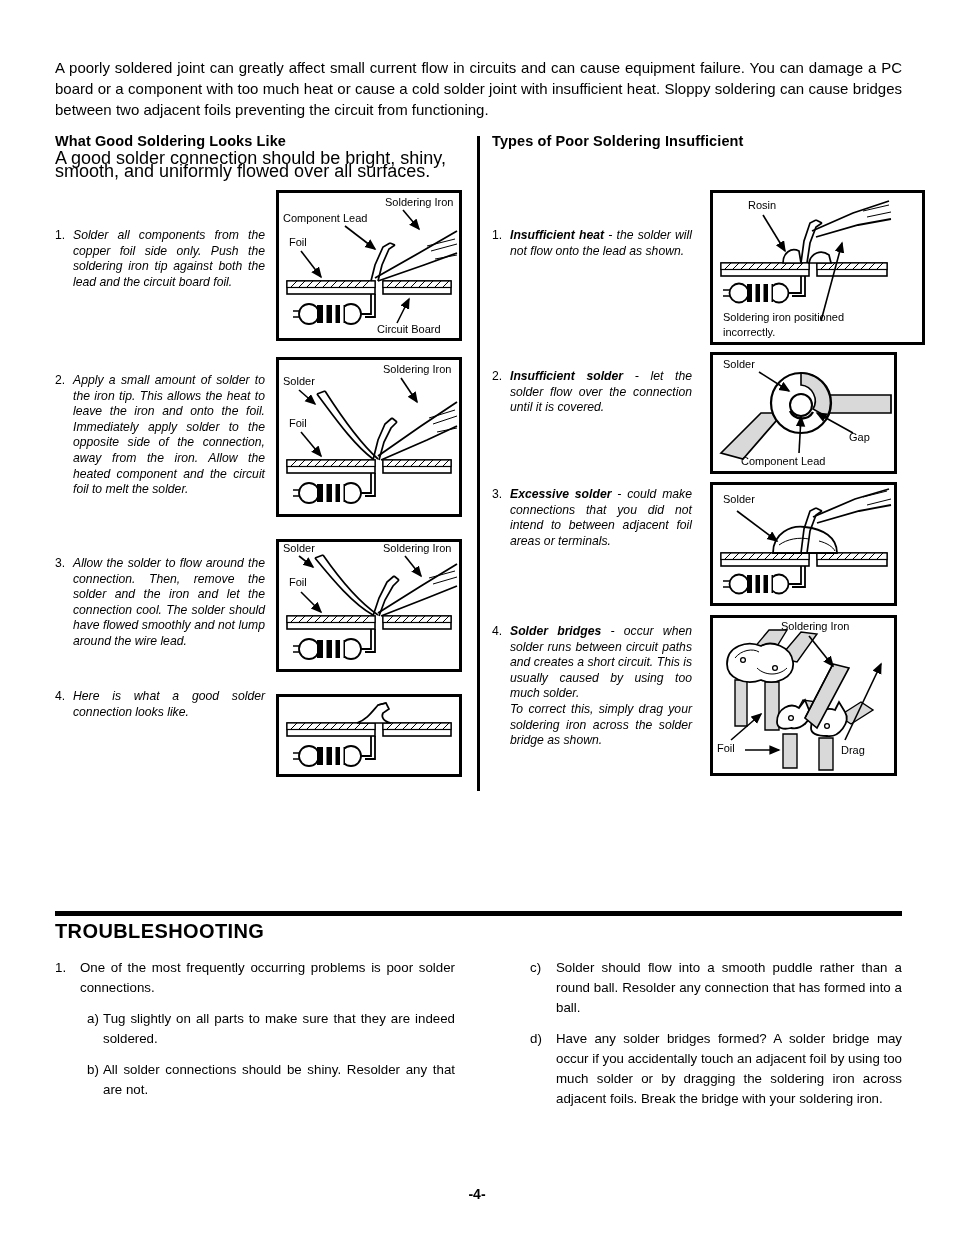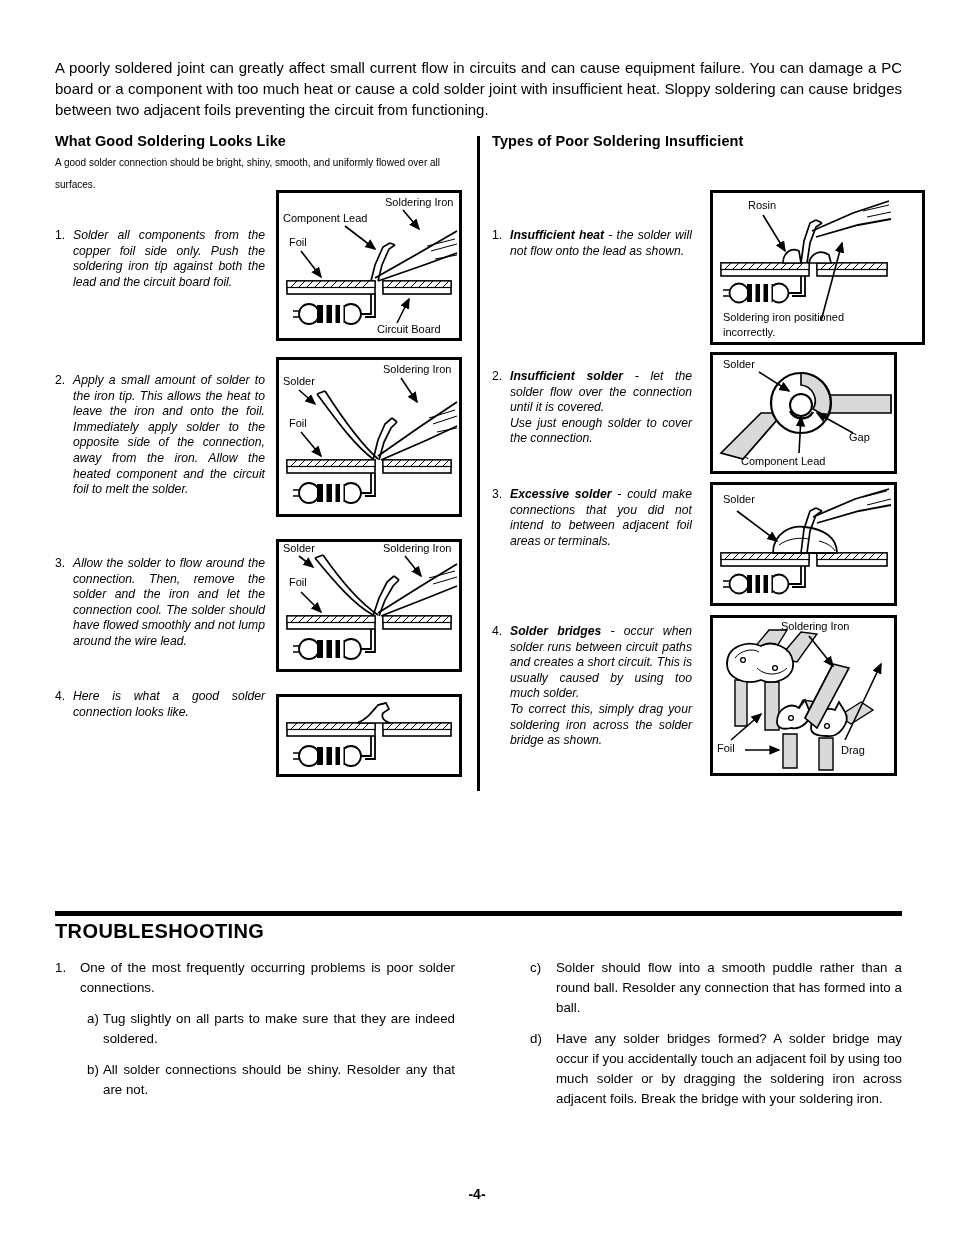--- a/index.html
+++ b/index.html
@@ -22,21 +22,21 @@
   .col-right{position:absolute; left:492px; top:133px; width:412px;}
   .v-divider{
     position:absolute; left:477px; top:136px; width:3px; height:655px;
     background:#000;
   }
 
   h2.sec-head{
     font-size:14.5px; font-weight:bold; margin:0 0 3px 0; letter-spacing:.1px;
   }
   .sec-sub{
-    font-size:10px; line-height:22px; margin:0 8px 6px 0; width:395px;
+    font-size:18px; line-height:13px; margin:0 8px 6px 0; width:395px;
   }
   .txt{
     font-size:12.2px; line-height:15.6px; text-align:justify;
     position:absolute;
   }
   .txt .num{position:absolute; left:0; top:0;}
   .txt .body{display:block; margin-left:18px;font-style:italic;}
   b{font-weight:bold;}
 
   .fig{
@@ -373,21 +373,20 @@
     <span class="num">1.</span>
     <span class="body">
       <b>Insufficient heat</b><span> - the solder will not flow onto the lead as shown.</span>
     </span>
   </div>
 
   <div class="txt" style="left:492px; top:369px; width:200px;">
     <span class="num">2.</span>
     <span class="body">
       <b>Insufficient solder</b><span> - let the solder flow over the connection until it is covered.</span>
-      <span style="display:block">Use just enough solder to cover the connection.</span>
     </span>
   </div>
 
   <div class="txt" style="left:492px; top:487px; width:200px;">
     <span class="num">3.</span>
     <span class="body">
       <b>Excessive solder</b><span> - could make connections that you did not intend to between adjacent foil areas or terminals.</span>
     </span>
   </div>
 

